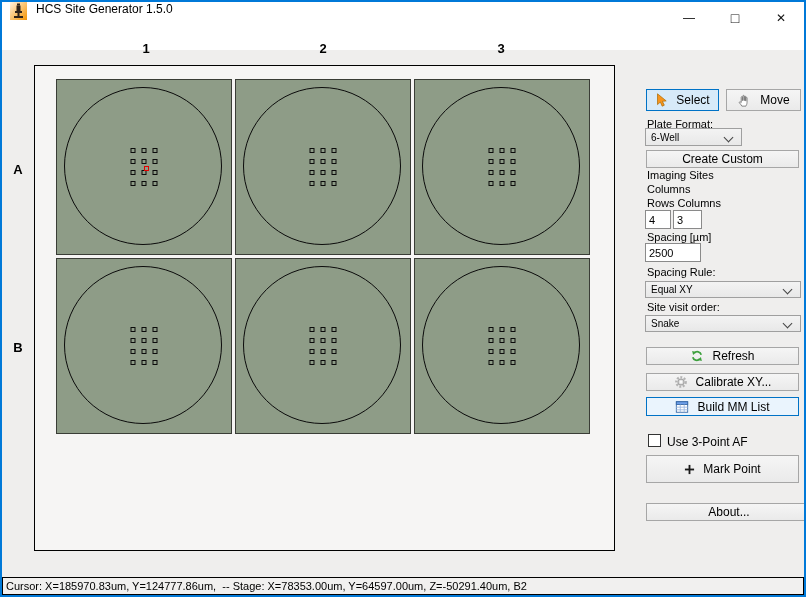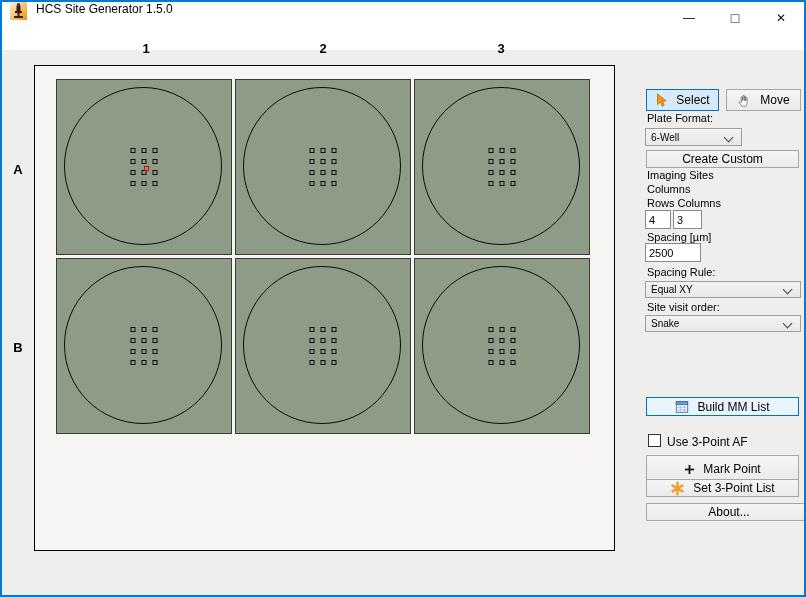--- a/index.html
+++ b/index.html
@@ -192,21 +192,21 @@
     </svg>
     <span>Select</span>
   </div>
   <div class="btn" style="left:724px;top:87px;width:75px;height:22px;">
     <svg width="15" height="15" viewBox="0 0 16 16">
       <path d="M5.2 14c-.8-1.4-1.9-2.7-2.6-3.5-.5-.6.2-1.4.9-1l1 .7V4.6c0-.9 1.3-.9 1.3 0V8l.4.1V3.2c0-.9 1.3-.9 1.3 0V8l.4 0V3.8c0-.9 1.2-.9 1.2 0V8.3l.4.1V5.2c0-.9 1.2-.9 1.2 0V10c0 2-.7 2.9-1.2 4z" fill="#ffffff" stroke="#6f6f6f" stroke-width="0.9"></path>
     </svg>
     <span>Move</span>
   </div>
 
-  <div class="lbl" style="left:645px;top:110px;">Plate Format:</div>
+  <div class="lbl" style="left:645px;top:116px;text-decoration:underline;">Plate Format:</div>
   <div class="combo" style="left:643px;top:126px;width:97px;height:18px;">
     <span>6-Well</span>
     <span class="chev" style="top:4.5px;"></span>
   </div>
   <div class="btn" style="left:644px;top:148px;width:153px;height:18px;">
     <span>Create Custom</span>
   </div>
 
   <div class="lbl" style="left:645px;top:167px;">Imaging Sites</div>
   <div class="lbl" style="left:645px;top:181px;">Columns</div>
@@ -223,21 +223,38 @@
     <span>Equal XY</span>
     <span class="chev"></span>
   </div>
 
   <div class="lbl" style="left:645px;top:299px;">Site visit order:</div>
   <div class="combo" style="left:643px;top:313px;width:156px;height:17px;">
     <span>Snake</span>
     <span class="chev"></span>
   </div>
 
-
+  <div class="btn" style="left:644px;top:345px;width:153px;height:18px;">
+    <svg width="14" height="14" viewBox="0 0 16 16">
+      <path d="M12.8 6.6 A4.6 4.6 0 0 0 4.8 4.7" fill="none" stroke="#3da03d" stroke-width="2"></path>
+      <polygon points="2.4,2.2 7.0,3.3 3.6,6.8" fill="#3da03d"></polygon>
+      <path d="M3.2 9.4 A4.6 4.6 0 0 0 11.2 11.3" fill="none" stroke="#3da03d" stroke-width="2"></path>
+      <polygon points="13.6,13.8 9.0,12.7 12.4,9.2" fill="#3da03d"></polygon>
+    </svg>
+    <span>Refresh</span>
+  </div>
+
+  <div class="btn" style="left:644px;top:371px;width:153px;height:18px;">
+    <svg width="14" height="14" viewBox="0 0 16 16">
+      <circle cx="8" cy="8" r="5.4" fill="none" stroke="#b3b3b3" stroke-width="2.6" stroke-dasharray="2.2 1.8"></circle>
+      <circle cx="8" cy="8" r="3.4" fill="#e4e4e4" stroke="#a8a8a8" stroke-width="1.4"></circle>
+      <circle cx="8" cy="8" r="1.3" fill="#fafafa"></circle>
+    </svg>
+    <span>Calibrate XY...</span>
+  </div>
 
   <div class="btn focused" style="left:644px;top:395px;width:153px;height:19px;">
     <svg width="14" height="14" viewBox="0 0 16 16">
       <rect x="1.5" y="2" width="13" height="12" fill="#ffffff" stroke="#3465a4" stroke-width="1"></rect>
       <rect x="1.5" y="2" width="13" height="3.2" fill="#6d9ee8" stroke="#3465a4" stroke-width="1"></rect>
       <line x1="6" y1="5.2" x2="6" y2="14" stroke="#9bb7e0" stroke-width="1"></line>
       <line x1="10.5" y1="5.2" x2="10.5" y2="14" stroke="#9bb7e0" stroke-width="1"></line>
       <line x1="1.5" y1="8.2" x2="14.5" y2="8.2" stroke="#9bb7e0" stroke-width="1"></line>
       <line x1="1.5" y1="11.2" x2="14.5" y2="11.2" stroke="#9bb7e0" stroke-width="1"></line>
     </svg>
@@ -248,29 +265,22 @@
   <div class="lbl" style="left:665px;top:433px;font-size:12px;">Use 3-Point AF</div>
 
   <div class="btn" style="left:644px;top:453px;width:153px;height:28px;">
     <svg width="11" height="11" viewBox="0 0 12 12">
       <line x1="6" y1="1" x2="6" y2="11" stroke="#1a1a1a" stroke-width="2"></line>
       <line x1="1" y1="6" x2="11" y2="6" stroke="#1a1a1a" stroke-width="2"></line>
     </svg>
     <span>Mark Point</span>
   </div>
 
-  <div class="btn" style="left:644px;top:477px;width:153px;height:18px;">
-    <svg width="15" height="15" viewBox="0 0 16 16">
-      <g stroke="#f0a030" stroke-width="2.7" stroke-linecap="round">
-        <line x1="8" y1="2" x2="8" y2="14"></line>
-        <line x1="2.8" y1="5" x2="13.2" y2="11"></line>
-        <line x1="13.2" y1="5" x2="2.8" y2="11"></line>
-      </g>
-    </svg>
-    <span>Set 3-Point List</span>
-  </div>
 
   <div class="btn" style="left:644px;top:501px;width:166px;height:18px;">
     <span>About...</span>
   </div>
 
+  <div class="statusbar">
+    <span class="txt">Cursor: X=185970.83um, Y=124777.86um,  -- Stage: X=78353.00um, Y=64597.00um, Z=-50291.40um, B2</span>
+  </div>
 
 </div>
 
 </body></html>

